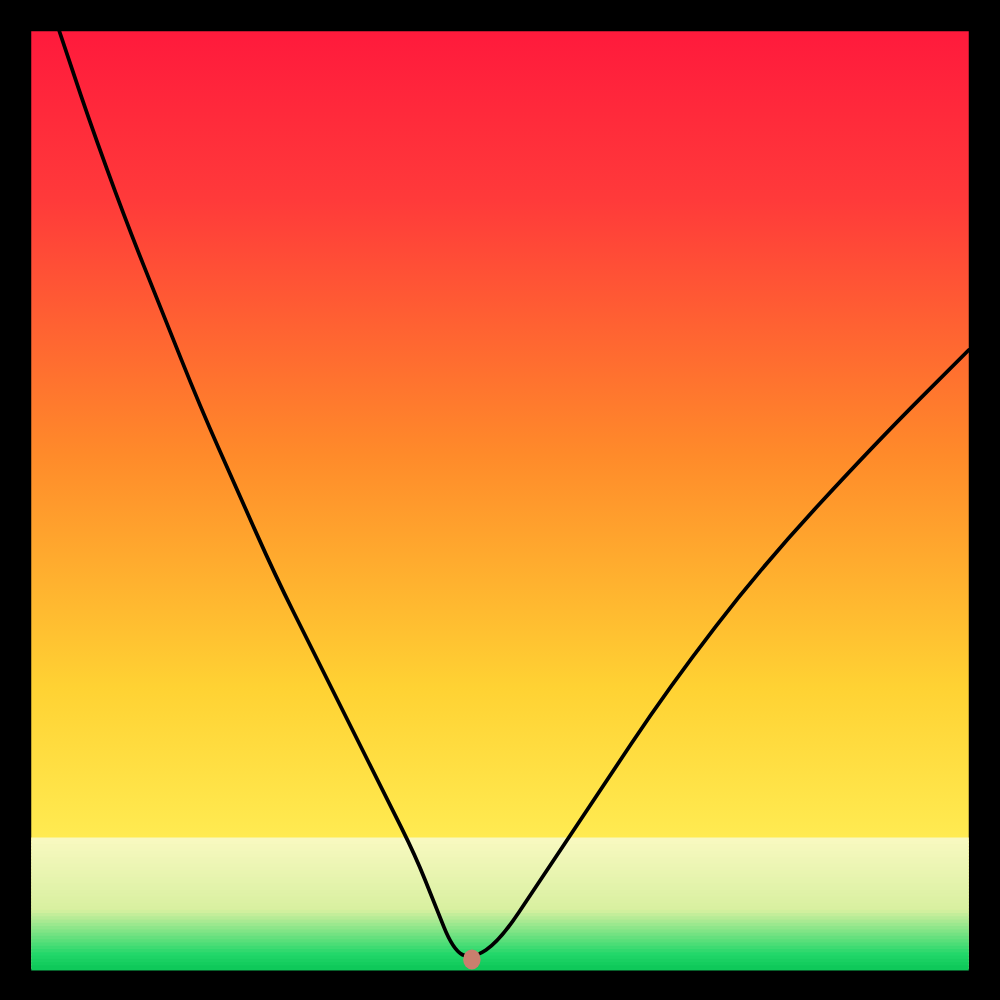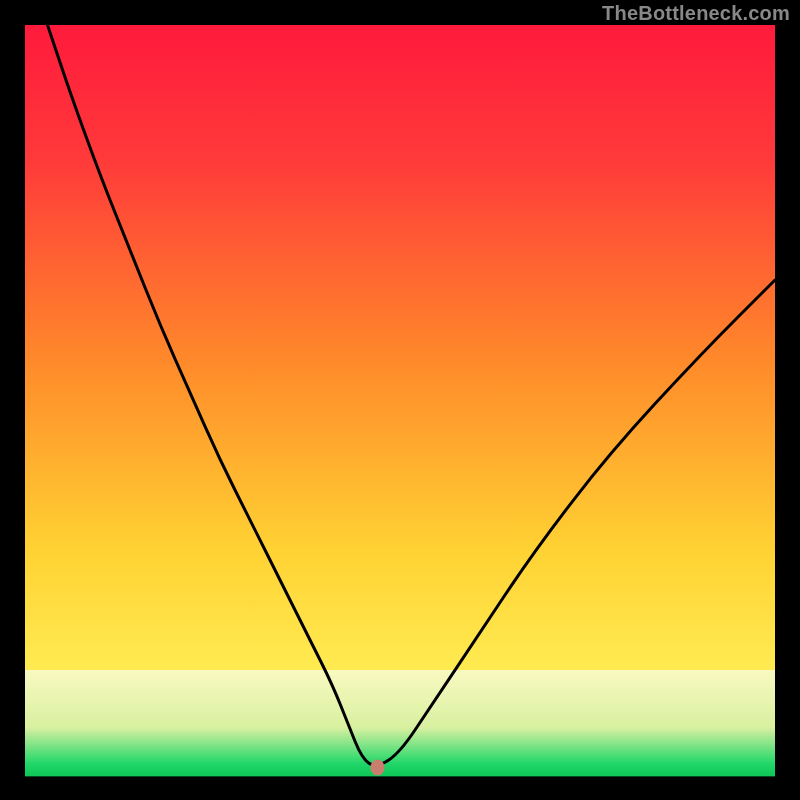--- a/index.html
+++ b/index.html
@@ -30,21 +30,20 @@
   svg {
     position: absolute;
     top: 0;
     left: 0;
   }
 </style>
 </head>
 <body>
 <div class="frame">
 
-  <div class="watermark">TheBottleneck.com</div>
 
   <svg id="chart-svg" width="800" height="800" viewBox="0 0 800 800">
     <defs>
 
       <linearGradient id="bg-grad" x1="0" y1="0" x2="0" y2="1">
         <stop offset="0%" stop-color="#ff1a3c"></stop>
         <stop offset="18%" stop-color="#ff3a3a"></stop>
         <stop offset="45%" stop-color="#ff8a2a"></stop>
         <stop offset="70%" stop-color="#ffd233"></stop>
         <stop offset="88%" stop-color="#ffee55"></stop>

